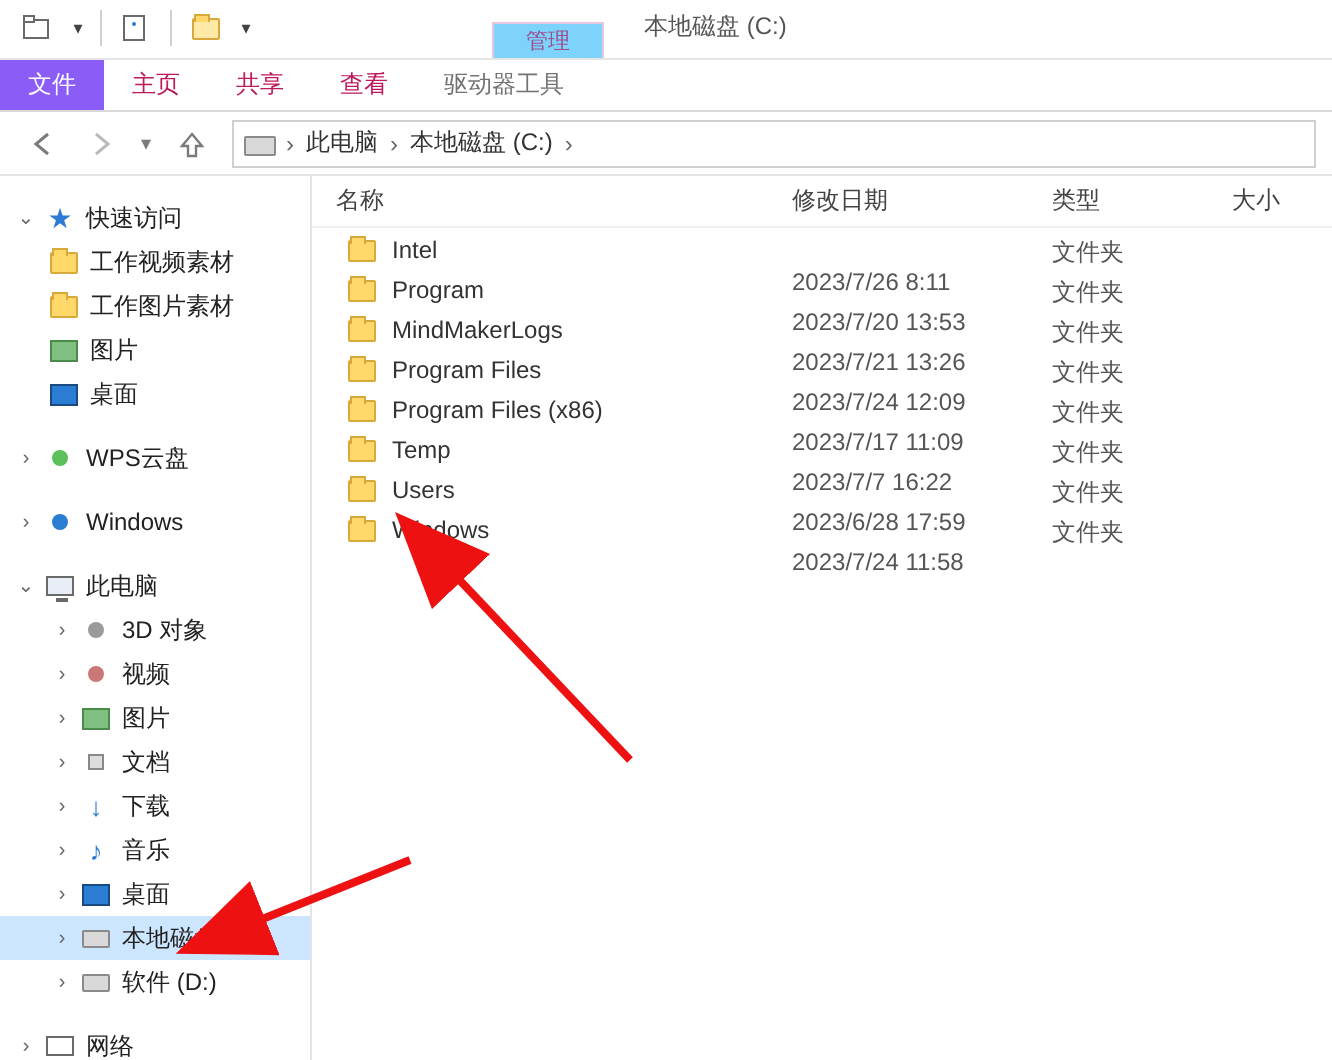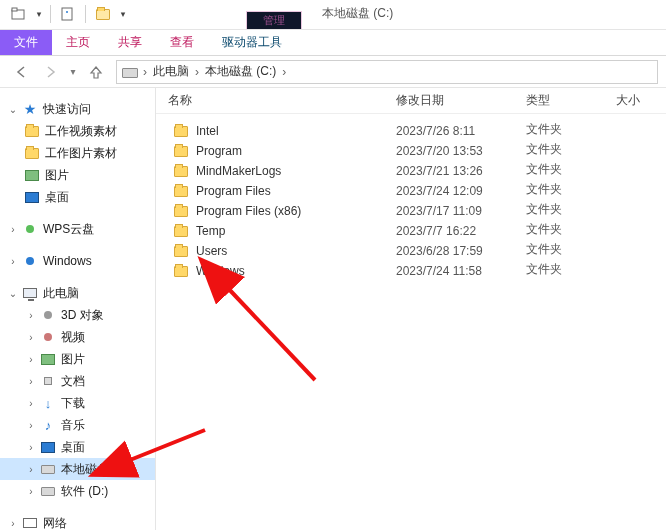--- a/index.html
+++ b/index.html
@@ -41,21 +41,21 @@
     display: flex;
     align-items: flex-end;
     height: 30px;
     margin-left: 110px;
   }
   .ribbon-context {
     display:flex; flex-direction: column; align-items: center;
   }
   .ribbon-context-label {
     font-size: 11px;
-    background: #0f172a;
+    background: #7dd3fc;
     color: #9b4f8d;
     padding: 1px 16px;
     border: 1px solid #e9c6df;
     border-bottom: none;
     cursor: pointer;
   }
   .ribbon-title {
     margin-left: 20px;
     font-size: 12px;
     color: #555;
@@ -78,21 +78,21 @@
     font-size: 12px;
     cursor: pointer;
   }
   .tab {
     padding: 0 14px;
     display:flex; align-items:center;
     color: #be185d;
     cursor: pointer;
   }
   .tab.context {
-    color: #0c4a6e;
+    color: #737373;
   }
 
   
   .navbar {
     height: 32px;
     display:flex;
     align-items:center;
     padding: 0 8px;
     border-bottom: 1px solid #e5e5e5;
   }
@@ -196,29 +196,29 @@
   }
   .col-name { flex: 0 0 240px; padding-left: 12px; cursor:pointer; }
   .col-date { flex: 0 0 130px; cursor:pointer; }
   .col-type { flex: 0 0 90px; cursor:pointer; }
   .col-size { flex: 0 0 50px; cursor:pointer; }
   .list-header > div { border-right:1px solid transparent; }
   .rows { padding-top: 4px; }
   .row {
     display:flex;
     height: 20px;
-    align-items:flex-end;
+    align-items:flex-start;
     font-size:12px;
     color:#333;
     cursor:pointer;
   }
   .row .name {
     flex:0 0 240px; padding-left:18px; display:flex; align-items:center;
   }
-  .row .date { flex:0 0 130px; color:#555; }
+  .row .date { flex:0 0 130px; color:#555;margin-top:16px; }
   .row .type { flex:0 0 90px; color:#555; }
   .row .folder-y{margin-right:8px;}
 
   
   .anno {
     position:absolute;
     pointer-events:none;
   }
   .anno svg { overflow:visible; }
 </style>

